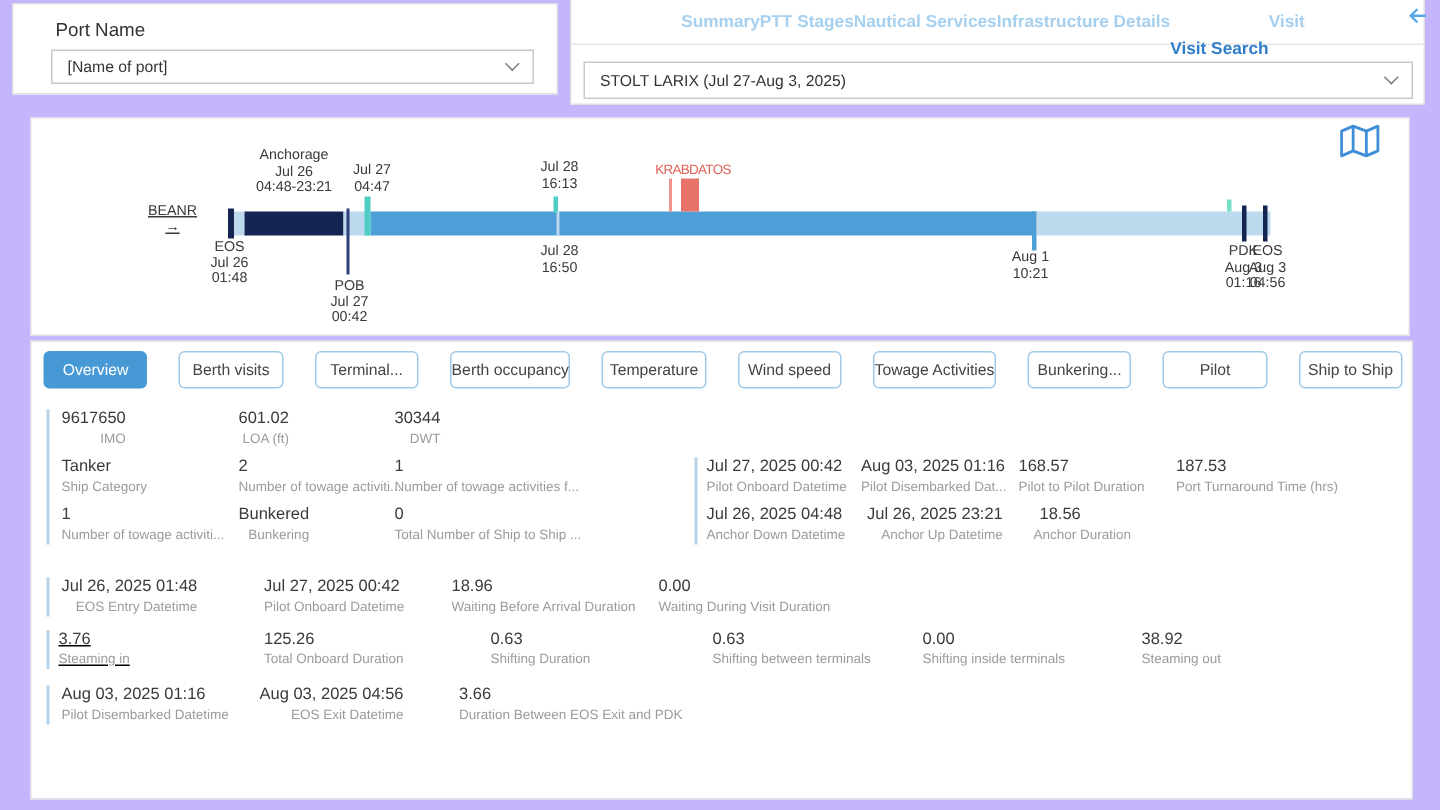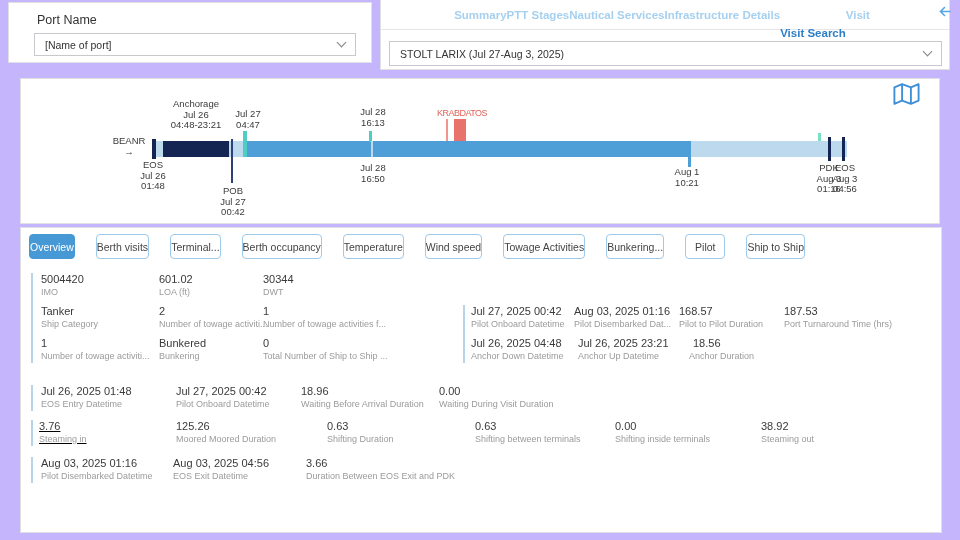--- a/index.html
+++ b/index.html
@@ -30,28 +30,28 @@
   
   .timeline-card { left:20px; top:78px; width:920px; height:146px; }
   .tl-seg { position:absolute; }
   .tl-label { position:absolute; font-size:9.5px; line-height:10.5px; color:#3a3a3a;
               text-align:center; white-space:nowrap; }
   .tl-label.red { color:#e0635a; letter-spacing:-0.5px; font-size:9px; }
   .map-icon { position:absolute; left:872px; top:4px; cursor:pointer; }
 
   
   .main-card { left:20px; top:227px; width:922px; height:306px; }
-  .tabs-row { position:absolute; left:8px; top:6px; width:776px; display:flex; gap:21px; }
+  .tabs-row { position:absolute; left:8px; top:6px; width:906px; display:flex; gap:21px; }
   .vtab { flex:1; height:25px; border:1px solid #9fcae8; border-radius:4px; background:#fff;
           font-size:10.5px; color:#444; display:flex; align-items:center; justify-content:center;
           cursor:pointer; white-space:nowrap; }
   .vtab.active { background:#4799d6; border-color:#4799d6; color:#fff; }
   .cell { position:absolute; }
   .cell .v { font-size:11px; color:#3a3a3a; white-space:nowrap; }
-  .cell .l { font-size:9px; color:#9b9b9b; margin-top:2px; white-space:nowrap; }
+  .cell .l { font-size:9px; color:#9b9b9b; margin-top:2px; white-space:nowrap;text-align:right; }
   .accent { position:absolute; width:2px; background:#b5d3ea; }
 </style>
 </head>
 <body>
 
 <div class="page">
 
   <div class="card port-card">
     <div class="port-label">Port Name</div>
     <div class="selectbox port-select">
@@ -81,21 +81,21 @@
   </div>
 
   <div class="card timeline-card">
     <span class="map-icon">
       <svg width="27" height="22" viewBox="0 0 24 20" fill="none" stroke="#3e8ed8" stroke-width="1.7" stroke-linejoin="round">
         <path d="M1 4 L8 1 L16 4 L23 1 L23 16 L16 19 L8 16 L1 19 Z"></path>
         <path d="M8 1 V16 M16 4 V19"></path>
       </svg>
     </span>
 
-    <div class="tl-label" style="left:86px; top:57px; width:44px;">
+    <div class="tl-label" style="left:72px; top:57px; width:44px;text-decoration:underline;">
       <div>BEANR</div>
       <div>→</div>
     </div>
 
     <div class="tl-seg" style="left:131px; top:60px; width:4px;  height:20px; background:#142453;"></div>
     <div class="tl-seg" style="left:135px; top:62px; width:7px;  height:16px; background:#bdd9ed;"></div>
     <div class="tl-seg" style="left:142px; top:62px; width:66px; height:16px; background:#142453;"></div>
     <div class="tl-seg" style="left:208px; top:62px; width:17px; height:16px; background:#bdd9ed;"></div>
     <div class="tl-seg" style="left:210px; top:60px; width:2px;  height:44px; background:#2e3f7a;"></div>
     <div class="tl-seg" style="left:222px; top:52px; width:4px;  height:26px; background:#4ecdc4;"></div>
@@ -171,21 +171,21 @@
       <div class="vtab">Ship to Ship</div>
     </div>
 
     <div class="accent" style="left:10px;  top:45px;  height:90px;"></div>
     <div class="accent" style="left:442px; top:77px;  height:58px;"></div>
     <div class="accent" style="left:10px;  top:157px; height:26px;"></div>
     <div class="accent" style="left:10px;  top:192px; height:26px;"></div>
     <div class="accent" style="left:10px;  top:229px; height:26px;"></div>
 
     <div class="cell" style="left:20px;  top:45px;">
-        <div class="v">5004420</div>
+        <div class="v">9617650</div>
         <div class="l">IMO</div>
       </div>
     <div class="cell" style="left:138px; top:45px;">
         <div class="v">601.02</div>
         <div class="l">LOA (ft)</div>
       </div>
     <div class="cell" style="left:242px; top:45px;">
         <div class="v">30344</div>
         <div class="l">DWT</div>
       </div>
@@ -259,21 +259,21 @@
         <div class="v">0.00</div>
         <div class="l">Waiting During Visit Duration</div>
       </div>
 
     <div class="cell" style="left:18px;  top:192px;text-decoration:underline;">
         <div class="v">3.76</div>
         <div class="l">Steaming in</div>
       </div>
     <div class="cell" style="left:155px; top:192px;">
         <div class="v">125.26</div>
-        <div class="l">Moored Moored Duration</div>
+        <div class="l">Total Onboard Duration</div>
       </div>
     <div class="cell" style="left:306px; top:192px;">
         <div class="v">0.63</div>
         <div class="l">Shifting Duration</div>
       </div>
     <div class="cell" style="left:454px; top:192px;">
         <div class="v">0.63</div>
         <div class="l">Shifting between terminals</div>
       </div>
     <div class="cell" style="left:594px; top:192px;">

